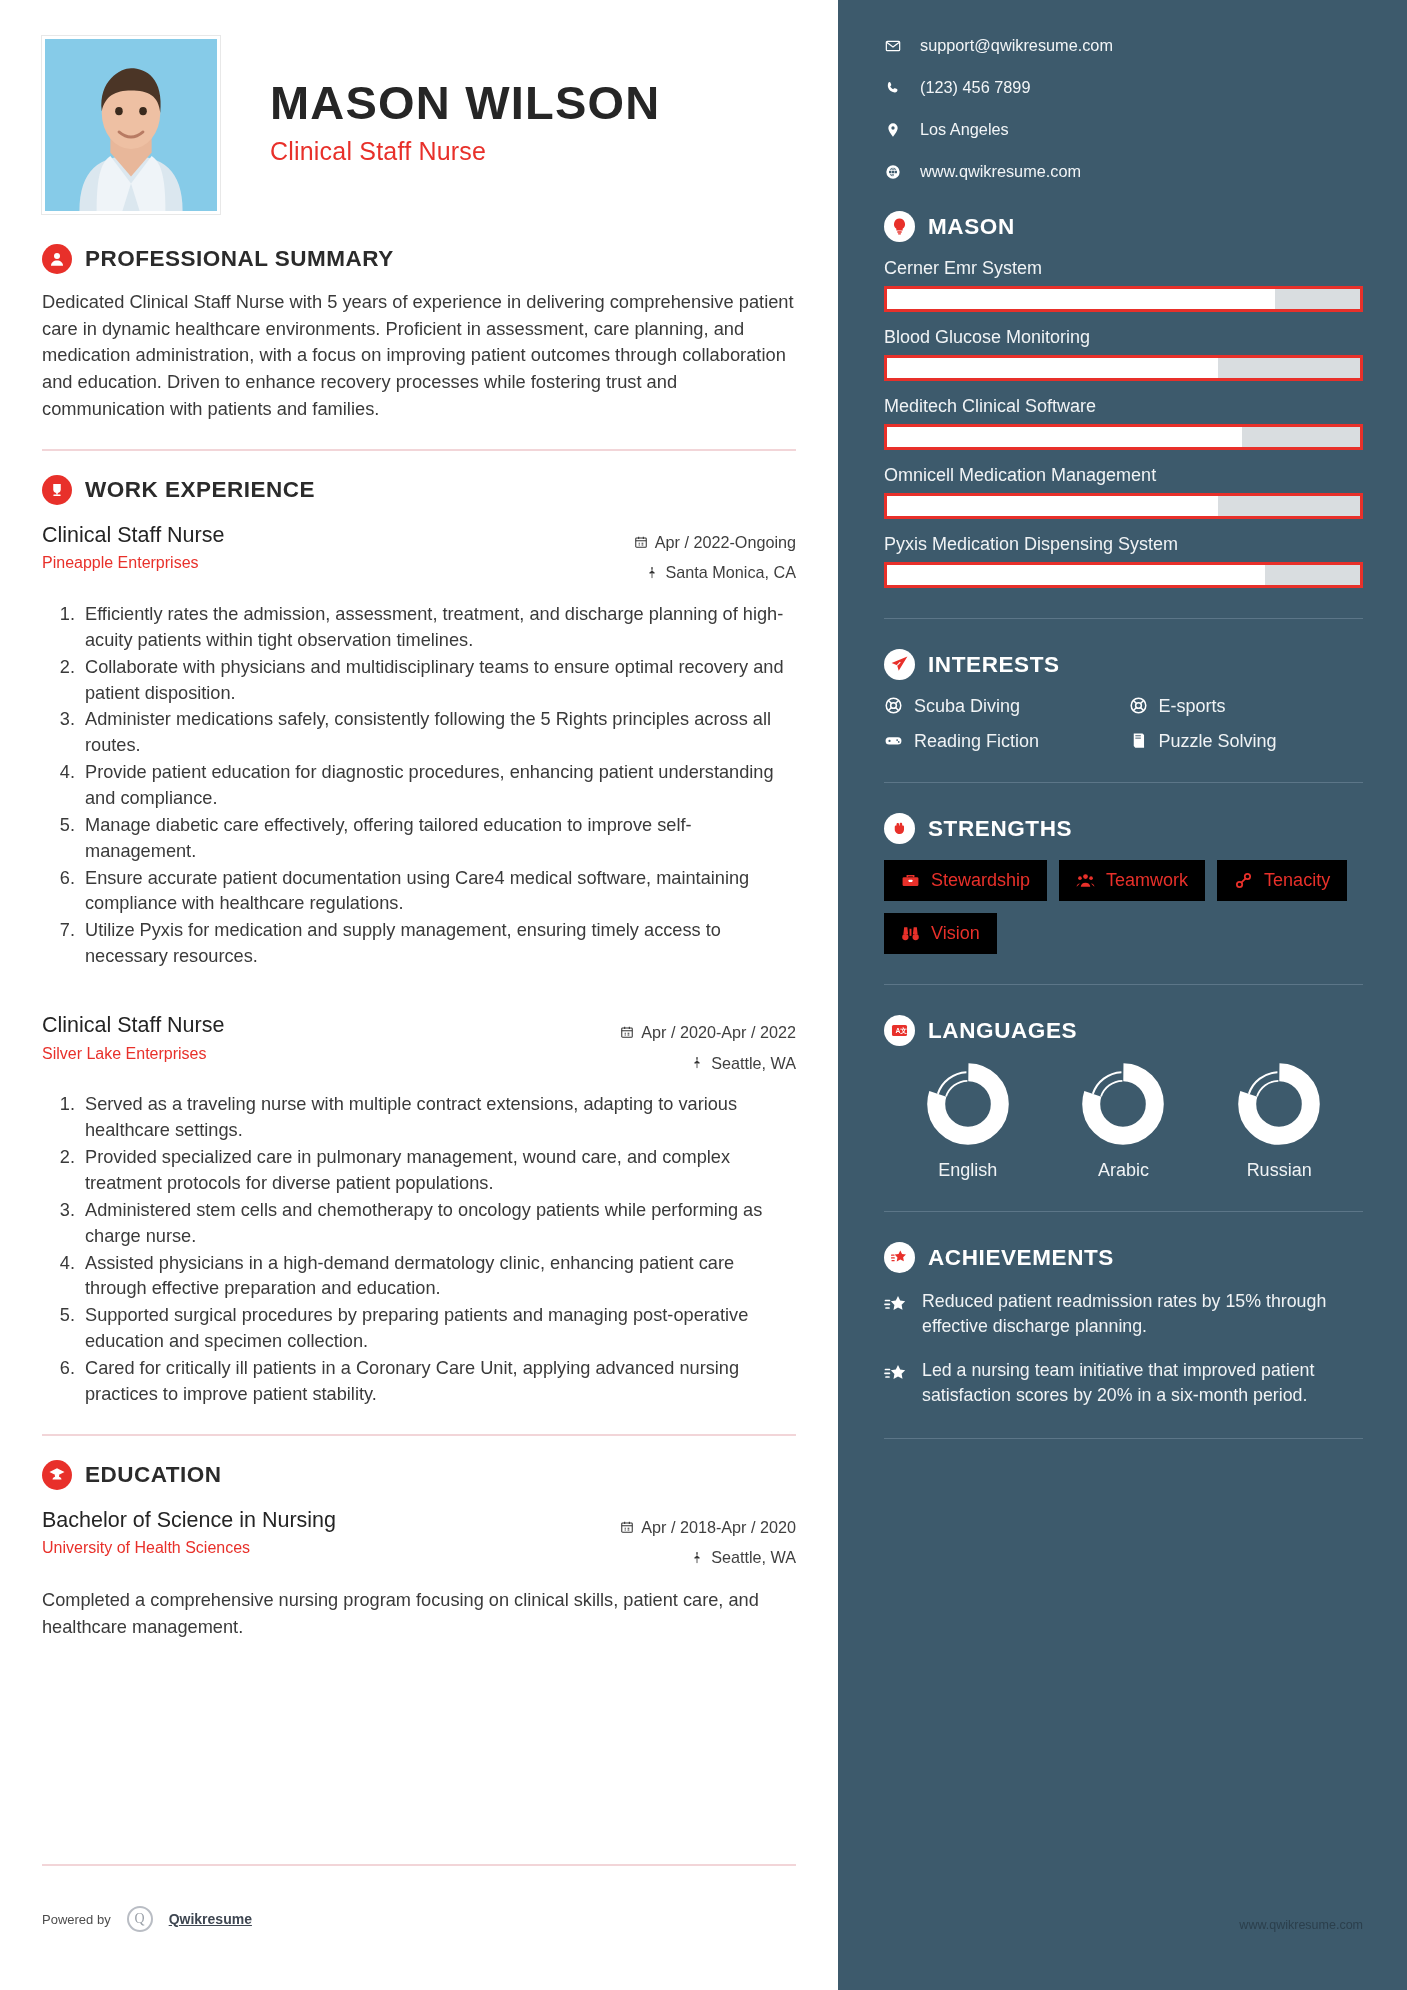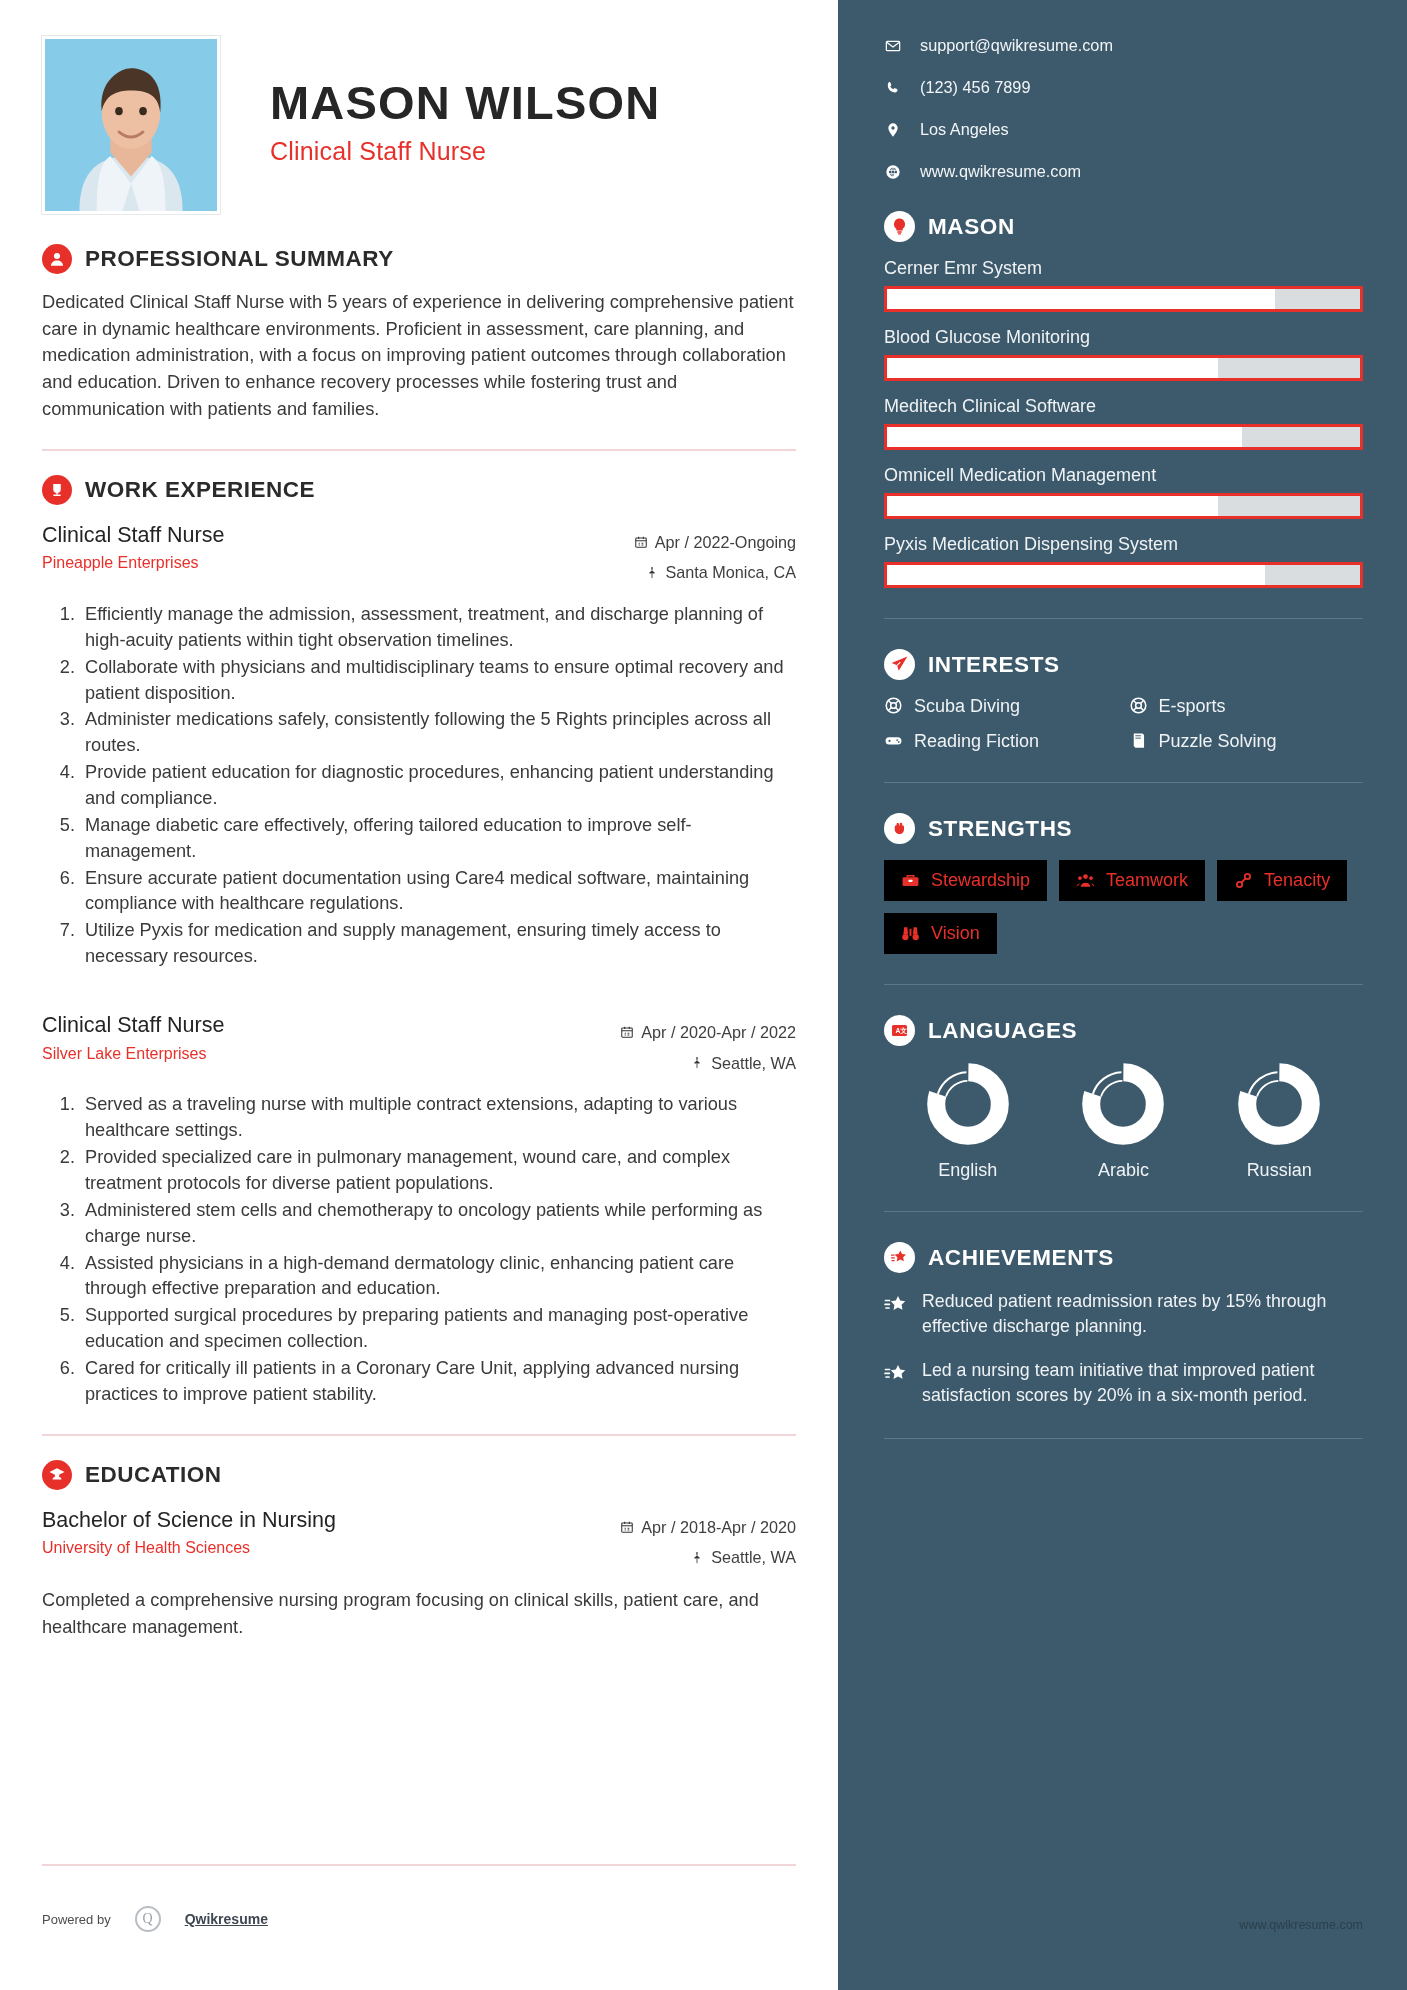--- a/index.html
+++ b/index.html
@@ -122,21 +122,21 @@
 
   .entry-gap { height: 34px; }
 
   .edu-desc { margin-top: 14px; font-size: 18.2px; line-height: 1.45; color: #3a3a3a; }
 
   
   .footer {
     position: absolute;
     left: 42px; right: 42px;
     bottom: 58px;
-    display: flex; align-items: center; gap: 24px;
+    display: flex; align-items: center; gap: 16px;
   }
   .footer-txt { font-size: 13px; color: #4c4c4c; }
   .q-logo {
     width: 26px; height: 26px; border-radius: 50%;
     border: 2px solid #b9bdc4;
     display: flex; align-items: center; justify-content: center;
     font-size: 14px; color: #9aa0a8; font-family: "Liberation Serif", serif;
   }
   .footer-link {
     font-size: 14px; color: #3e4651;
@@ -299,21 +299,21 @@
             <div class="meta-row">
               <svg viewBox="0 0 24 24" fill="#333">
                   <path d="M13.5 2h-3l1 6-4 3v2h9v-2l-4-3z"></path>
                   <rect x="11.3" y="13" width="1.4" height="8" rx="0.7"></rect>
                 </svg>
               <span>Santa Monica, CA</span>
             </div>
           </div>
         </div>
         <ol class="bullets">
-          <li>Efficiently manage the admission, assessment, treatment, and discharge planning of high-acuity patients within tight observation timelines.</li>
+          <li>Efficiently rates the admission, assessment, treatment, and discharge planning of high-acuity patients within tight observation timelines.</li>
           <li>Collaborate with physicians and multidisciplinary teams to ensure optimal recovery and patient disposition.</li>
           <li>Administer medications safely, consistently following the 5 Rights principles across all routes.</li>
           <li>Provide patient education for diagnostic procedures, enhancing patient understanding and compliance.</li>
           <li>Manage diabetic care effectively, offering tailored education to improve self-management.</li>
           <li>Ensure accurate patient documentation using Care4 medical software, maintaining compliance with healthcare regulations.</li>
           <li>Utilize Pyxis for medication and supply management, ensuring timely access to necessary resources.</li>
         </ol>
       </div>
 
       <div class="entry-gap"></div>

